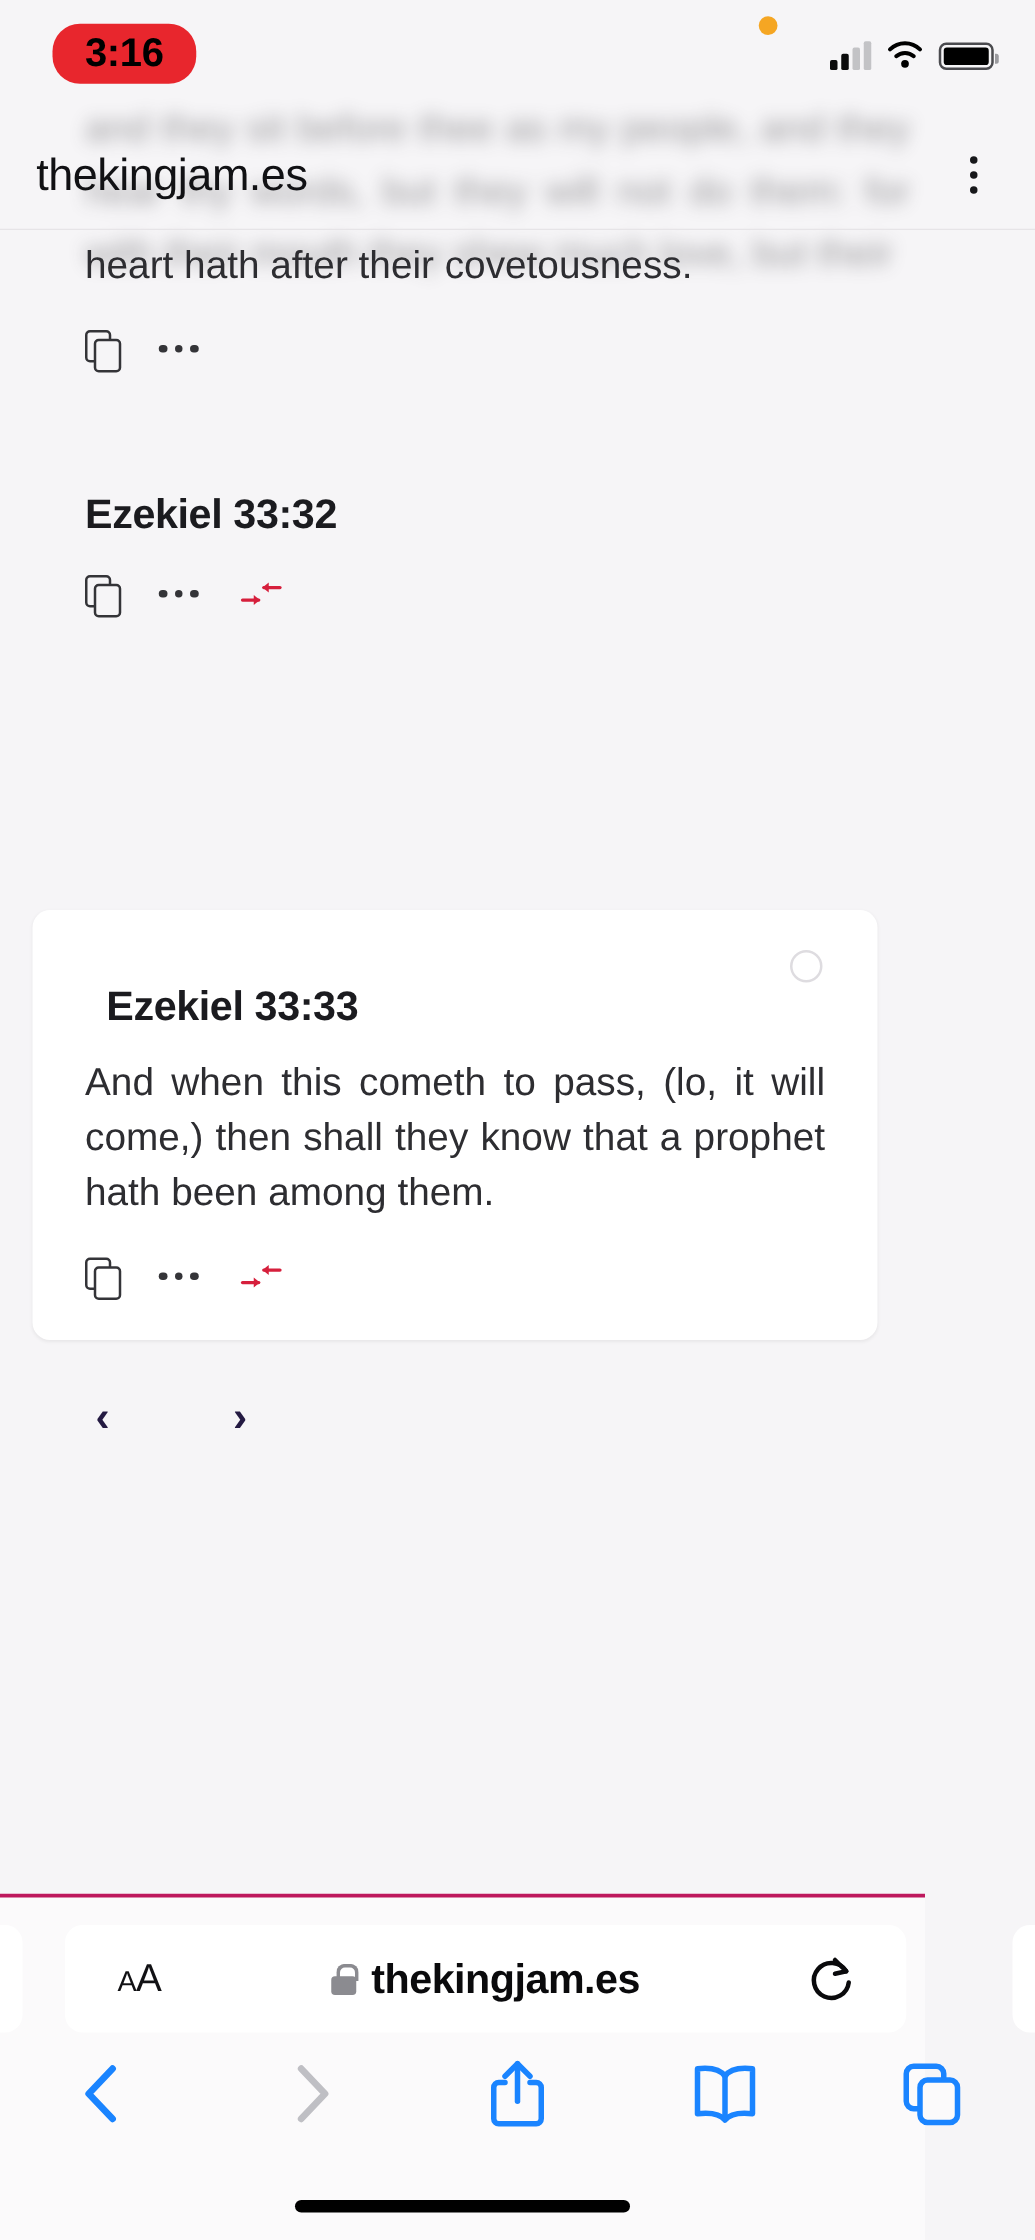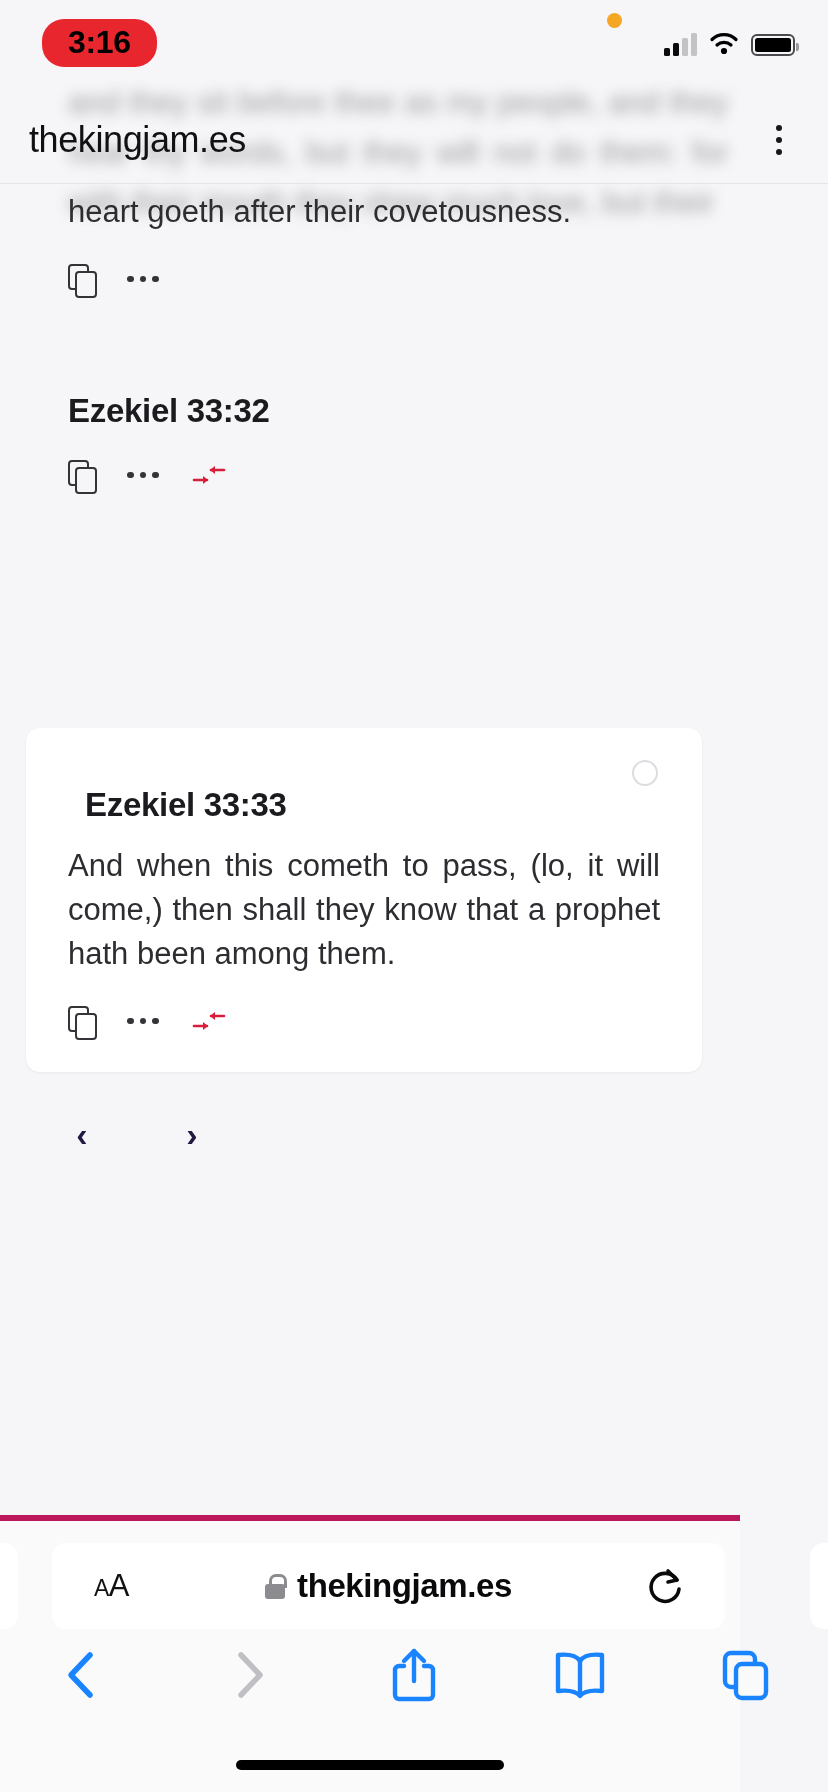--- a/index.html
+++ b/index.html
@@ -179,21 +179,21 @@
   #pagination .chev {
     width: 44px; height: 44px;
     display:flex; align-items:center; justify-content:center;
     color:#241a42; font-size:34px; font-weight:600;
   }
 
   
   #safari-chrome {
     position:absolute; left:0; bottom:0; width:740px; height:277px;
     background: #fbfafb;
-    border-top: 6px solid #be185d;
+    border-top: 3px solid #be185d;
   }
   #tab-strip { position:absolute; left:0; top:22px; width:828px; height:86px; }
   .tab-edge {
     position:absolute; top:0; width:44px; height:86px;
     background:#ffffff; border-radius:14px;
   }
   #tab-edge-left { left:-26px; }
   #tab-edge-right { right:-26px; }
   #address-bar {
     position:absolute; left:52px; top:0;
@@ -242,21 +242,21 @@
 
 <div id="screen">
 
   <div id="page">
 
     <div id="blurred-behind">and they sit before thee as my people, and they hear thy words, but they will not do them: for with their mouth they shew much love, but their</div>
 
     <div id="header-rule"></div>
 
     <div class="verse-block" style="top:190px;">
-      <div class="verse-text" style="text-align:left;">heart goeth after their covetousness.</div>
+      <div class="verse-text" style="text-align:left;">heart hath after their covetousness.</div>
       <div class="action-row">
         <span class="copy-icon"></span>
         <span class="dots-icon">
           <i></i>
             <i></i>
             <i></i>
         </span>
       </div>
     </div>
 

